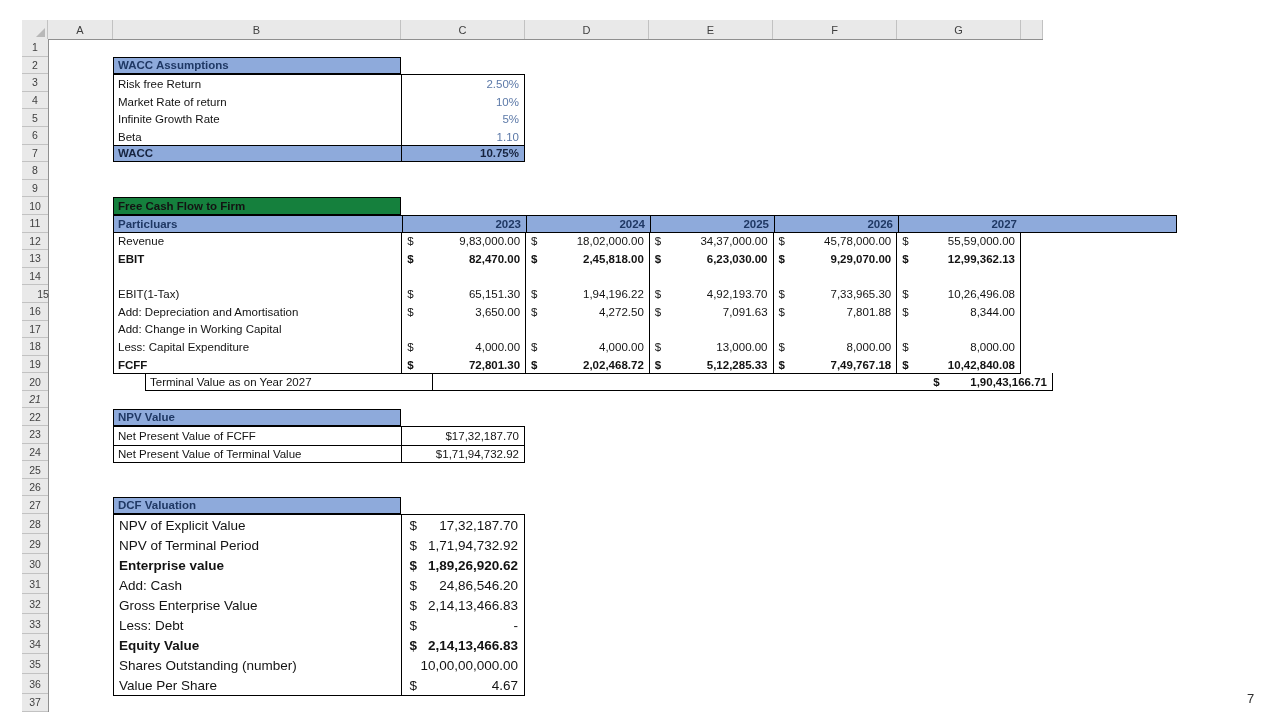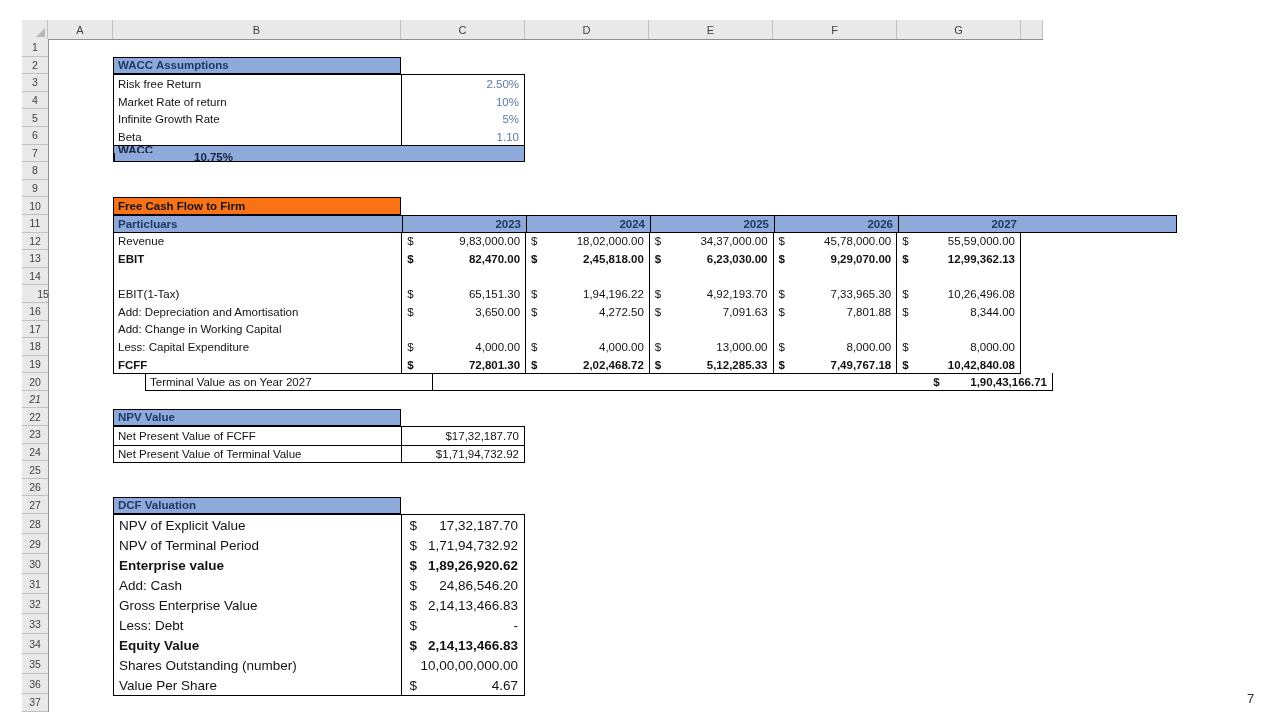--- a/index.html
+++ b/index.html
@@ -28,23 +28,23 @@
   .val{width:124px;justify-content:flex-end;padding-right:5px;}
   .acc{width:124px;justify-content:space-between;padding:0 5px;}
   .acc .n{margin-left:auto;}
   .b{font-weight:bold;}
   .blue{background:var(--headerFill);color:var(--headerText);font-weight:bold;}
   .inputv{color:var(--inputBlue);}
   .bordered{border:1px solid #000;}
   
   #wacc-title,#fcff-title,#npv-title,#dcf-title{display:flex;align-items:center;padding-left:4px;
       font-size:11.5px;width:288px;height:17.6px;}
-  #fcff-title{background:#f97316;color:#131313;font-weight:bold;}
+  #fcff-title{background:#15803d;color:#131313;font-weight:bold;}
   #wacc-body .val{border-left:1px solid #000;}
-  #wacc-total{display:flex;width:412px;height:17.6px;flex-direction:column;}
+  #wacc-total{display:flex;width:412px;height:17.6px;}
   #wacc-total .lbl{color:#16233f;}
   #wacc-total .val{border-left:1px solid #000;color:#16233f;}
   #fcff-header .c{border-left:1px solid #000;}
   #fcff-header .c:first-child{border-left:none;}
   #fcff-body{border-top:none;}
   #fcff-body .acc{border-left:1px solid #000;}
   #fcff-terminal{border-top:none;display:flex;margin-left:32px;}
   #fcff-terminal .lbl{border-right:1px solid #000;}
   #fcff-terminal .spacer{width:496px;}
   #npv-body .val{border-left:1px solid #000;}

